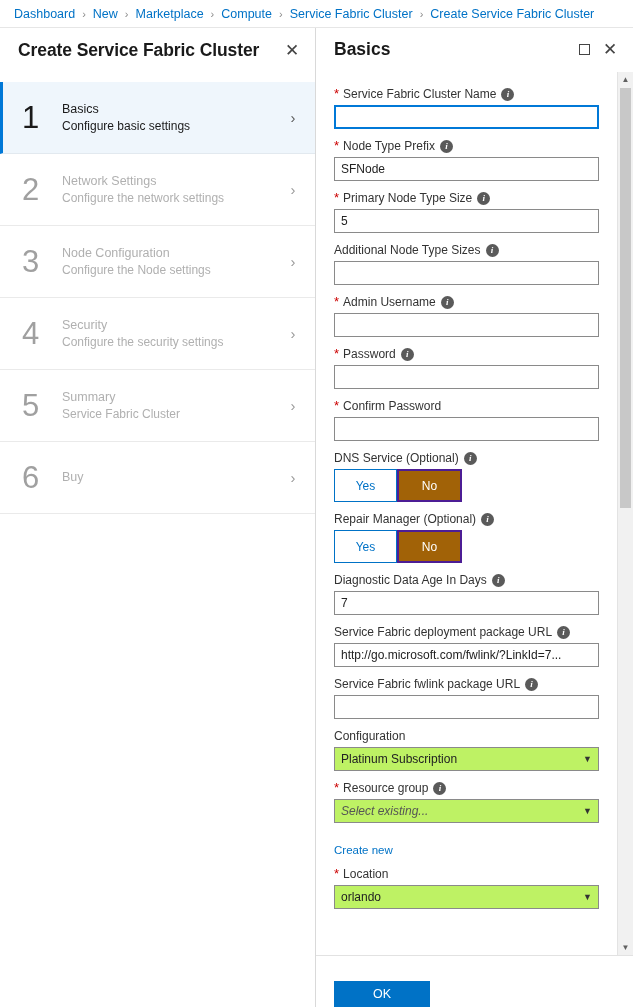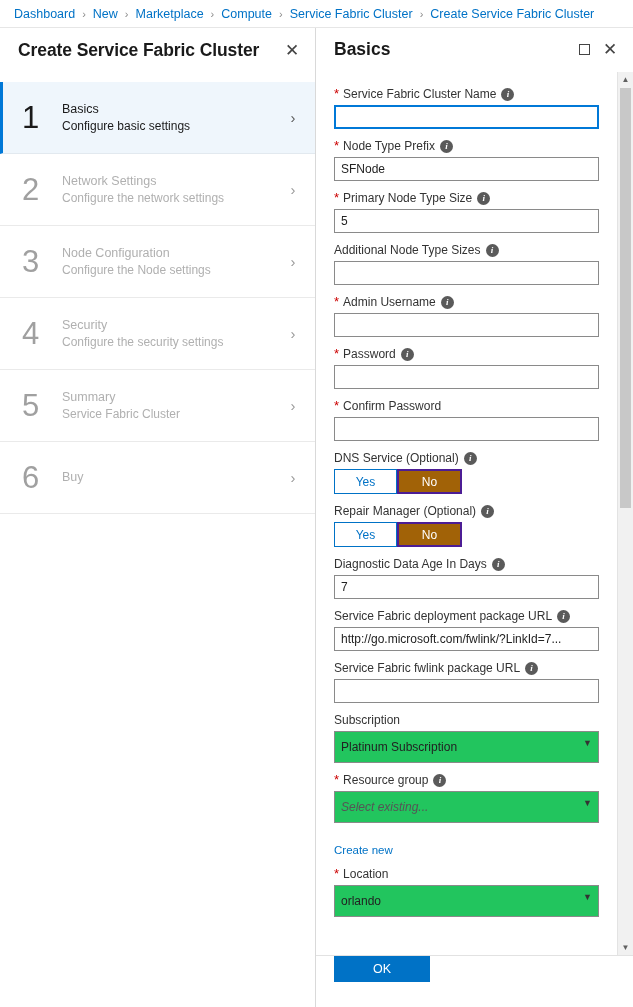--- a/index.html
+++ b/index.html
@@ -247,21 +247,21 @@
     border: 2px solid #0078d7;
   }
   .txt::placeholder {
     color: #777;
     font-style: italic;
   }
 
   .toggle {
     display: flex;
     width: 128px;
-    height: 25px;
+    height: 33px;
   }
   .toggle div {
     flex: 1;
     display: flex;
     align-items: center;
     justify-content: center;
     font-size: 12px;
     cursor: pointer;
     box-sizing: border-box;
   }
@@ -275,24 +275,24 @@
     color: #fff;
     border: 2px solid #4c1d95;
   }
 
   .select-wrap {
     position: relative;
     width: 100%;
   }
   .select-box {
     width: 100%;
-    height: 32px;
+    height: 24px;
     box-sizing: border-box;
     border: 1px solid #8a8a8a;
-    background: #22c55e;
+    background: #bef264;
     display: flex;
     align-items: center;
     padding: 0 24px 0 6px;
     font-size: 12px;
     color: #222;
     cursor: pointer;
     white-space: nowrap;
     overflow: hidden;
   }
   .select-box.placeholder-text {
@@ -350,21 +350,21 @@
     height: 420px;
     background: #c8c8c8;
     cursor: pointer;
   }
 
   
   .blade-footer {
     height: 52px;
     border-top: 1px solid #e2e2e2;
     display: flex;
-    align-items: flex-start;
+    align-items: flex-end;
     padding-left: 18px;
     box-sizing: border-box;
     background: #fff;
   }
   .ok-btn {
     width: 96px;
     height: 26px;
     background: #0072c6;
     color: #fff;
     border: none;
@@ -573,21 +573,21 @@
           <div class="field">
             <div class="field-label">
               <span>Service Fabric fwlink package URL</span>
               <span class="info-icon">i</span>
             </div>
             <input class="txt" type="text" value="" style="">
           </div>
 
           <div class="field">
             <div class="field-label">
-              <span>Subscription</span>
+              <span>Configuration</span>
             </div>
             <div class="select-wrap">
               <div class="select-box">Platinum Subscription</div>
               <div class="select-arrow">▼</div>
             </div>
           </div>
 
           <div class="field">
             <div class="field-label">
               <span class="req">*</span>

